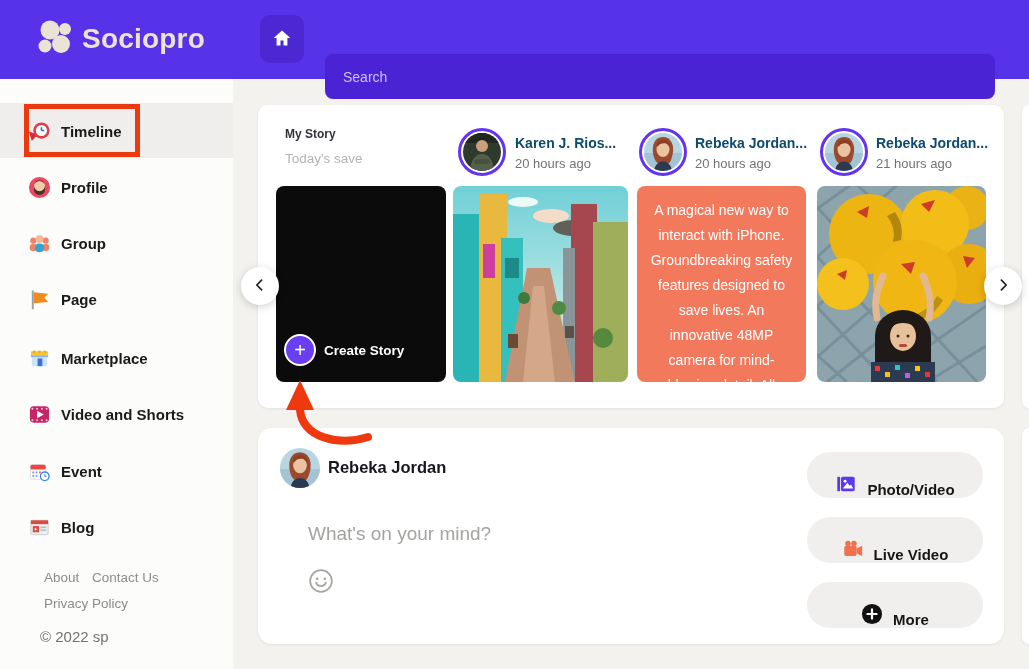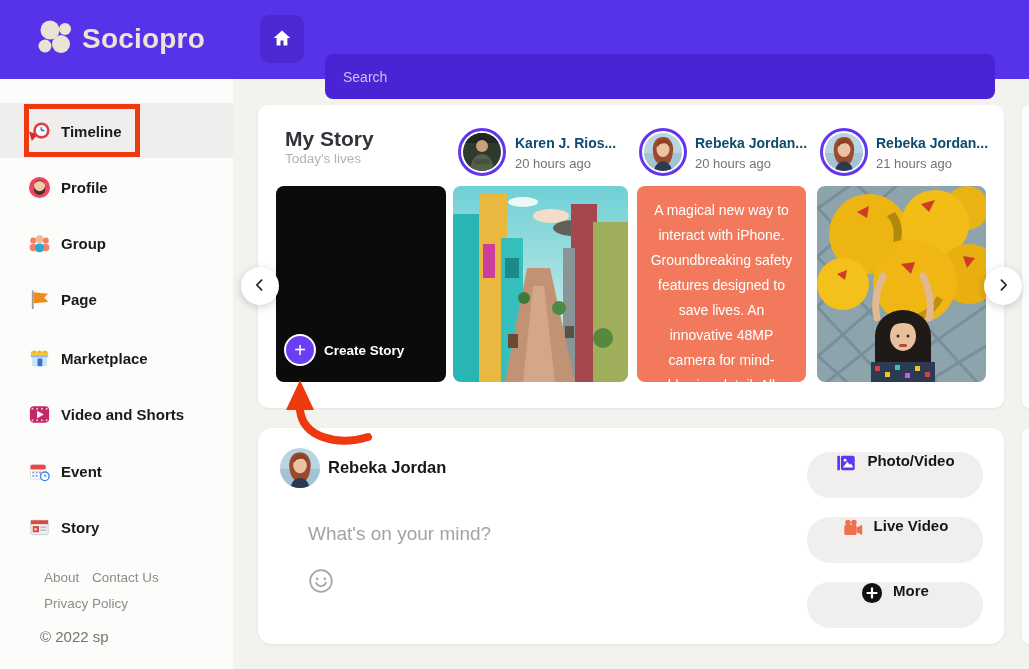--- a/index.html
+++ b/index.html
@@ -23,21 +23,21 @@
   .foot-link { position:absolute; font-size:13.5px; color:#8e8c89; cursor:pointer; }
   .copyright { position:absolute; left:40px; top:628px; font-size:15px; color:#75736f;text-align:center; }
 
   
   .card { position:absolute; background:#fff; border-radius:10px; box-shadow:0 1px 3px rgba(0,0,0,.07); }
   .stories-card { left:258px; top:105px; width:746px; height:303px; }
   .composer-card { left:258px; top:428px; width:746px; height:216px;border-radius:14px; }
   .edge-strip { position:absolute; left:1022px; width:7px; background:#fff; border-radius:10px 0 0 10px; box-shadow:0 1px 3px rgba(0,0,0,.07); }
 
   
-  .ms-title { position:absolute; left:27px; top:22px; font-size:21px; font-weight:600; color:#33323a; }
+  .ms-title { position:absolute; left:27px; top:22px; font-size:12px; font-weight:600; color:#33323a; }
   .ms-sub { position:absolute; left:27px; top:46px; font-size:13.5px; color:#b5b3af; }
   .st-avatar { position:absolute; top:23px; width:48px; height:48px; border:3px solid #6435f0; border-radius:50%; padding:2px; background:#fff; cursor:pointer; }
   .st-avatar svg { width:38px; height:38px; border-radius:50%; display:block; }
   .st-name { position:absolute; top:30px; font-size:14px; font-weight:600; color:#0c4a6e; white-space:nowrap; }
   .st-time { position:absolute; top:51px; font-size:13px; color:#737373; white-space:nowrap; }
 
   
   .tile { position:absolute; top:81px; height:196px; border-radius:8px; overflow:hidden; cursor:pointer; }
   .tile svg { display:block; width:100%; height:100%; }
   .tile-create { left:18px; width:170px; background:#0b0b0b; }
@@ -53,21 +53,21 @@
   .arrow-left { left:241px; top:267px; }
   .arrow-right { left:984px; top:267px; }
 
   
   .cp-avatar { position:absolute; left:22px; top:20px; width:40px; height:40px; border-radius:50%; overflow:hidden; }
   .cp-avatar svg { width:40px; height:40px; display:block; }
   .cp-name { position:absolute; left:70px; top:30px; font-size:16.5px; font-weight:600; color:#17161c; }
   .cp-input { position:absolute; left:50px; top:88px; width:420px; height:36px; border:none; outline:none; font-size:19px; color:#1d4ed8; background:transparent; font-family:inherit; }
   .cp-input::placeholder { color:#a5a3a0; }
   .cp-emoji { position:absolute; left:50px; top:140px; width:26px; height:26px; cursor:pointer; }
-  .pill { position:absolute; left:549px; width:176px; height:46px; border:none; border-radius:23px; background:#f0efed; display:flex; align-items:flex-start; justify-content:center; gap:10px; cursor:pointer; }
+  .pill { position:absolute; left:549px; width:176px; height:46px; border:none; border-radius:23px; background:#f0efed; display:flex; align-items:flex-end; justify-content:center; gap:10px; cursor:pointer; }
   .pill .plbl { font-size:15px; font-weight:600; color:#161616; }
 
   
   .ann-rect { position:absolute; left:24px; top:104px; width:116px; height:53px; border:5px solid #ee390f; z-index:10; pointer-events:none; }
   .ann-arrow { position:absolute; left:278px; top:378px; z-index:10; pointer-events:none; }
 </style>
 </head>
 <body>
 
 <div class="header">
@@ -197,32 +197,32 @@
     <span class="icon22">
       <svg viewBox="0 0 24 24">
           <rect x="3" y="4.5" width="18" height="15" rx="1.5" fill="#eceef0" stroke="#c9cdd3"></rect>
           <rect x="3" y="4.5" width="18" height="4" fill="#d84b3e"></rect>
           <rect x="5" y="10.5" width="6.5" height="6.5" fill="#d84b3e"></rect>
           <polygon points="7,12.3 9.8,13.8 7,15.3" fill="#fff"></polygon>
           <rect x="13" y="11" width="6" height="1.6" fill="#b6bcc4"></rect>
           <rect x="13" y="14" width="6" height="1.6" fill="#b6bcc4"></rect>
         </svg>
     </span>
-    <span class="lbl">Story</span>
+    <span class="lbl">Blog</span>
   </div>
 
   <span class="foot-link" style="left:44px; top:491px">About</span>
   <span class="foot-link" style="left:92px; top:491px">Contact Us</span>
   <span class="foot-link" style="left:44px; top:517px">Privacy Policy</span>
   <span class="copyright" style="top:549px">© 2022 sp</span>
 </div>
 
 <div class="card stories-card">
   <div class="ms-title">My Story</div>
-  <div class="ms-sub">Today's lives</div>
+  <div class="ms-sub">Today's save</div>
 
   <div class="st-avatar" style="left:200px">
     <svg viewBox="0 0 38 38">
         <rect width="38" height="38" fill="#2e3a2c"></rect>
         <rect x="0" y="0" width="38" height="10" fill="#1f291f"></rect>
         <circle cx="19" cy="13" r="6" fill="#c9a07b"></circle>
         <path d="M13 11 a6 6 0 0 1 12 0 l-1 -3 a6 5 0 0 0 -10 0 Z" fill="#161616"></path>
         <path d="M7 38 C8 26 13 21 19 21 C25 21 30 26 31 38 Z" fill="#55604a"></path>
         <rect x="11" y="26" width="16" height="5" rx="2.5" fill="#47523e"></rect>
       </svg>

